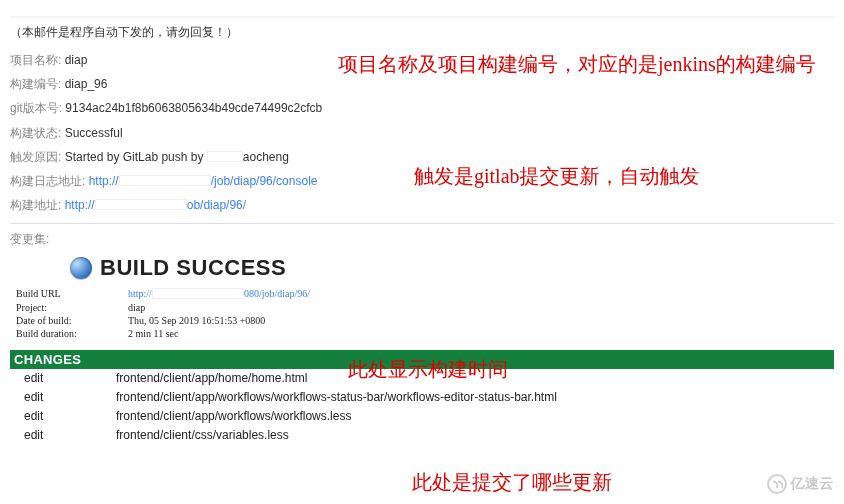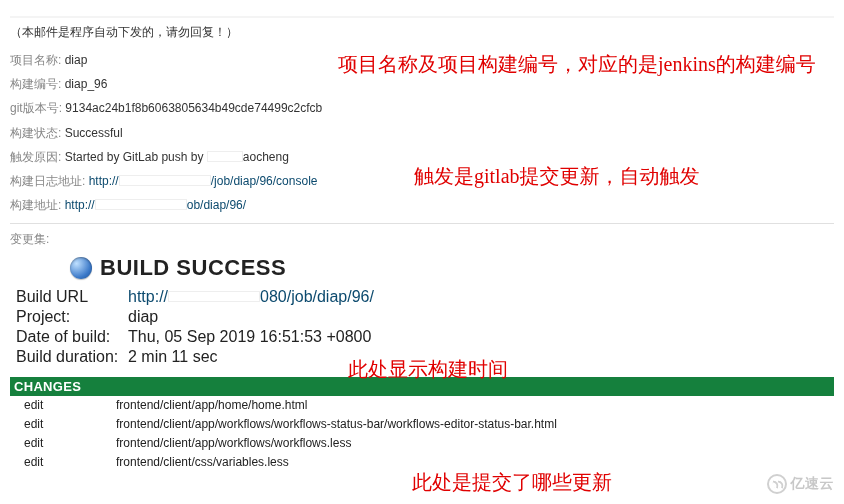--- a/index.html
+++ b/index.html
@@ -11,21 +11,21 @@
     height: 504px;
     position: relative;
     color: #333;
   }
   .container { padding: 16px 10px 0 10px; }
   .thin-top-line { height: 2px; background: #f4f4f4; margin-bottom: 2px; }
   .notice { color: #333; margin: 6px 0 10px 0; }
   .row { margin: 5px 0; line-height: 1.6; }
   .label { color: #888; display: inline; }
   .val { color: #333; }
-  a.link { color: #0c4a6e; text-decoration: none; text-align: center; }
+  a.link { color: #3b82f6; text-decoration: none; text-align: center; }
   .redacted {
     display: inline-block;
     width: 92px;
     height: 11px;
     background: #fff;
     border: 1px solid #eee;
     vertical-align: middle;
     position: relative;
     top: -1px;
   }
@@ -51,21 +51,21 @@
     box-shadow: 0 1px 2px rgba(0,0,0,.35) inset, 0 1px 1px rgba(0,0,0,.25);
   }
   .success-title {
     font-family: Tahoma, Arial, sans-serif;
     font-weight: bold;
     font-size: 22px;
     letter-spacing: 0.5px;
     color: #222;
   }
   table.meta { border-collapse: collapse; margin-left: 6px; }
-  table.meta td { padding: 1px 6px 1px 0; font-size: 16px; color: #222; }
+  table.meta td { padding: 1px 6px 1px 0; font-size: 10px; color: #222; font-family: Liberation Serif, serif; }
   table.meta td.k { width: 112px; color: #222; }
   .changes-bar {
     background: #15803d;
     color: #fff;
     font-weight: bold;
     padding: 2px 4px;
     margin-top: 10px;
     font-size: 13px;
     letter-spacing: 0.3px;
   }

